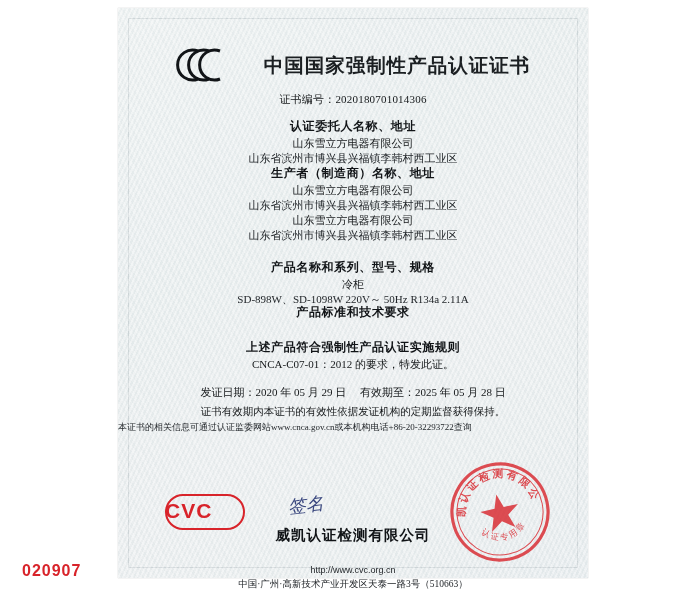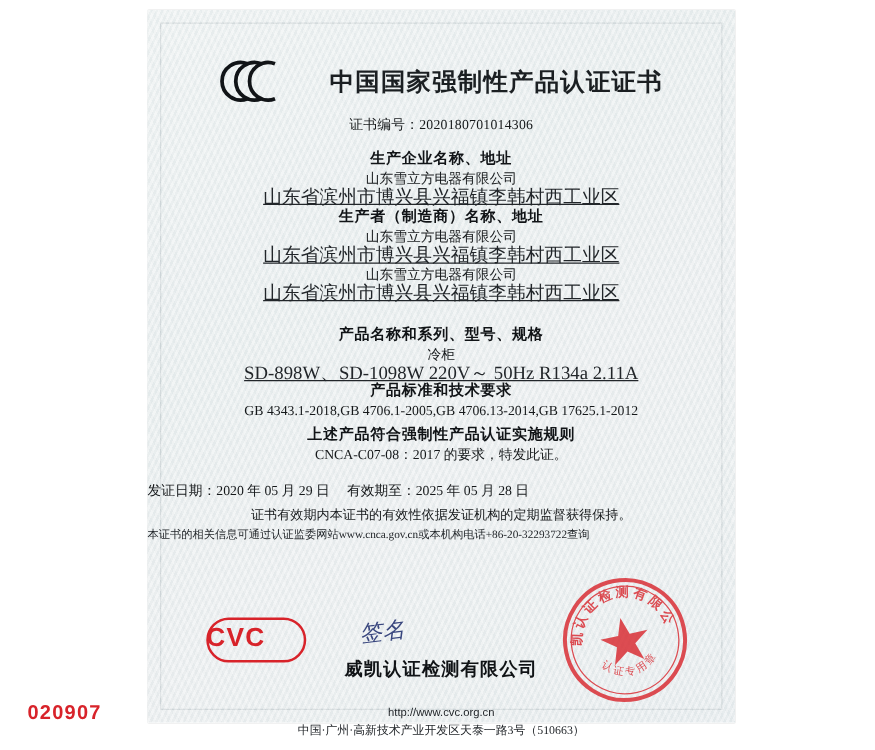--- a/index.html
+++ b/index.html
@@ -98,37 +98,37 @@
     color: #111417;
     letter-spacing: 0.6px;
     line-height: 17px;
   }
   .block .value {
     font-size: 11px;
     color: #15181a;
     line-height: 16px;
   }
   .block .value.small {
-    font-size: 15px;
+    font-size: 11px;
     color: #22262a;
     line-height: 15px;
-    text-decoration: underline;
   }
 
   .b1 { top: 110px; }
   .b2 { top: 157px; }
   .b3 { top: 204px; }
   .b4 { top: 251px; }
   .b5 { top: 296px; }
   .b6 { top: 331px; }
 
   .dates {
     position: absolute;
     top: 377px;
     width: 100%;
+    text-align: center;
     font-size: 11px;
     color: #15181a;
   }
   .note1 {
     position: absolute;
     top: 397px;
     width: 100%;
     text-align: center;
     font-size: 10.5px;
     color: #15181a;
@@ -257,21 +257,21 @@
           </svg>
         </span>
         <span class="title">中国国家强制性产品认证证书</span>
       </div>
 
       <div class="cert-no">
         <span>证书编号：</span><span>2020180701014306</span>
       </div>
 
       <div class="block b1">
-        <div class="label">生产企业名称、地址</div>
+        <div class="label">认证委托人名称、地址</div>
         <div class="value">山东雪立方电器有限公司</div>
         <div class="value small">山东省滨州市博兴县兴福镇李韩村西工业区</div>
       </div>
 
       <div class="block b2">
         <div class="label">生产者（制造商）名称、地址</div>
         <div class="value">山东雪立方电器有限公司</div>
         <div class="value small">山东省滨州市博兴县兴福镇李韩村西工业区</div>
       </div>
 
@@ -281,26 +281,25 @@
       </div>
 
       <div class="block b4">
         <div class="label">产品名称和系列、型号、规格</div>
         <div class="value">冷柜</div>
         <div class="value small">SD-898W、SD-1098W 220V～ 50Hz R134a 2.11A</div>
       </div>
 
       <div class="block b5">
         <div class="label">产品标准和技术要求</div>
-        <div class="value">GB 4343.1-2018,GB 4706.1-2005,GB 4706.13-2014,GB 17625.1-2012</div>
       </div>
 
       <div class="block b6">
         <div class="label">上述产品符合强制性产品认证实施规则</div>
-        <div class="value">CNCA-C07-08：2017 的要求，特发此证。</div>
+        <div class="value">CNCA-C07-01：2012 的要求，特发此证。</div>
       </div>
 
       <div class="dates">
         <span>发证日期：</span><span>2020 年 05 月 29 日</span>
         &nbsp;&nbsp;&nbsp;
         <span>有效期至：</span><span>2025 年 05 月 28 日</span>
       </div>
 
       <div class="note1">证书有效期内本证书的有效性依据发证机构的定期监督获得保持。</div>
       <div class="note2">本证书的相关信息可通过认证监委网站www.cnca.gov.cn或本机构电话+86-20-32293722查询</div>

